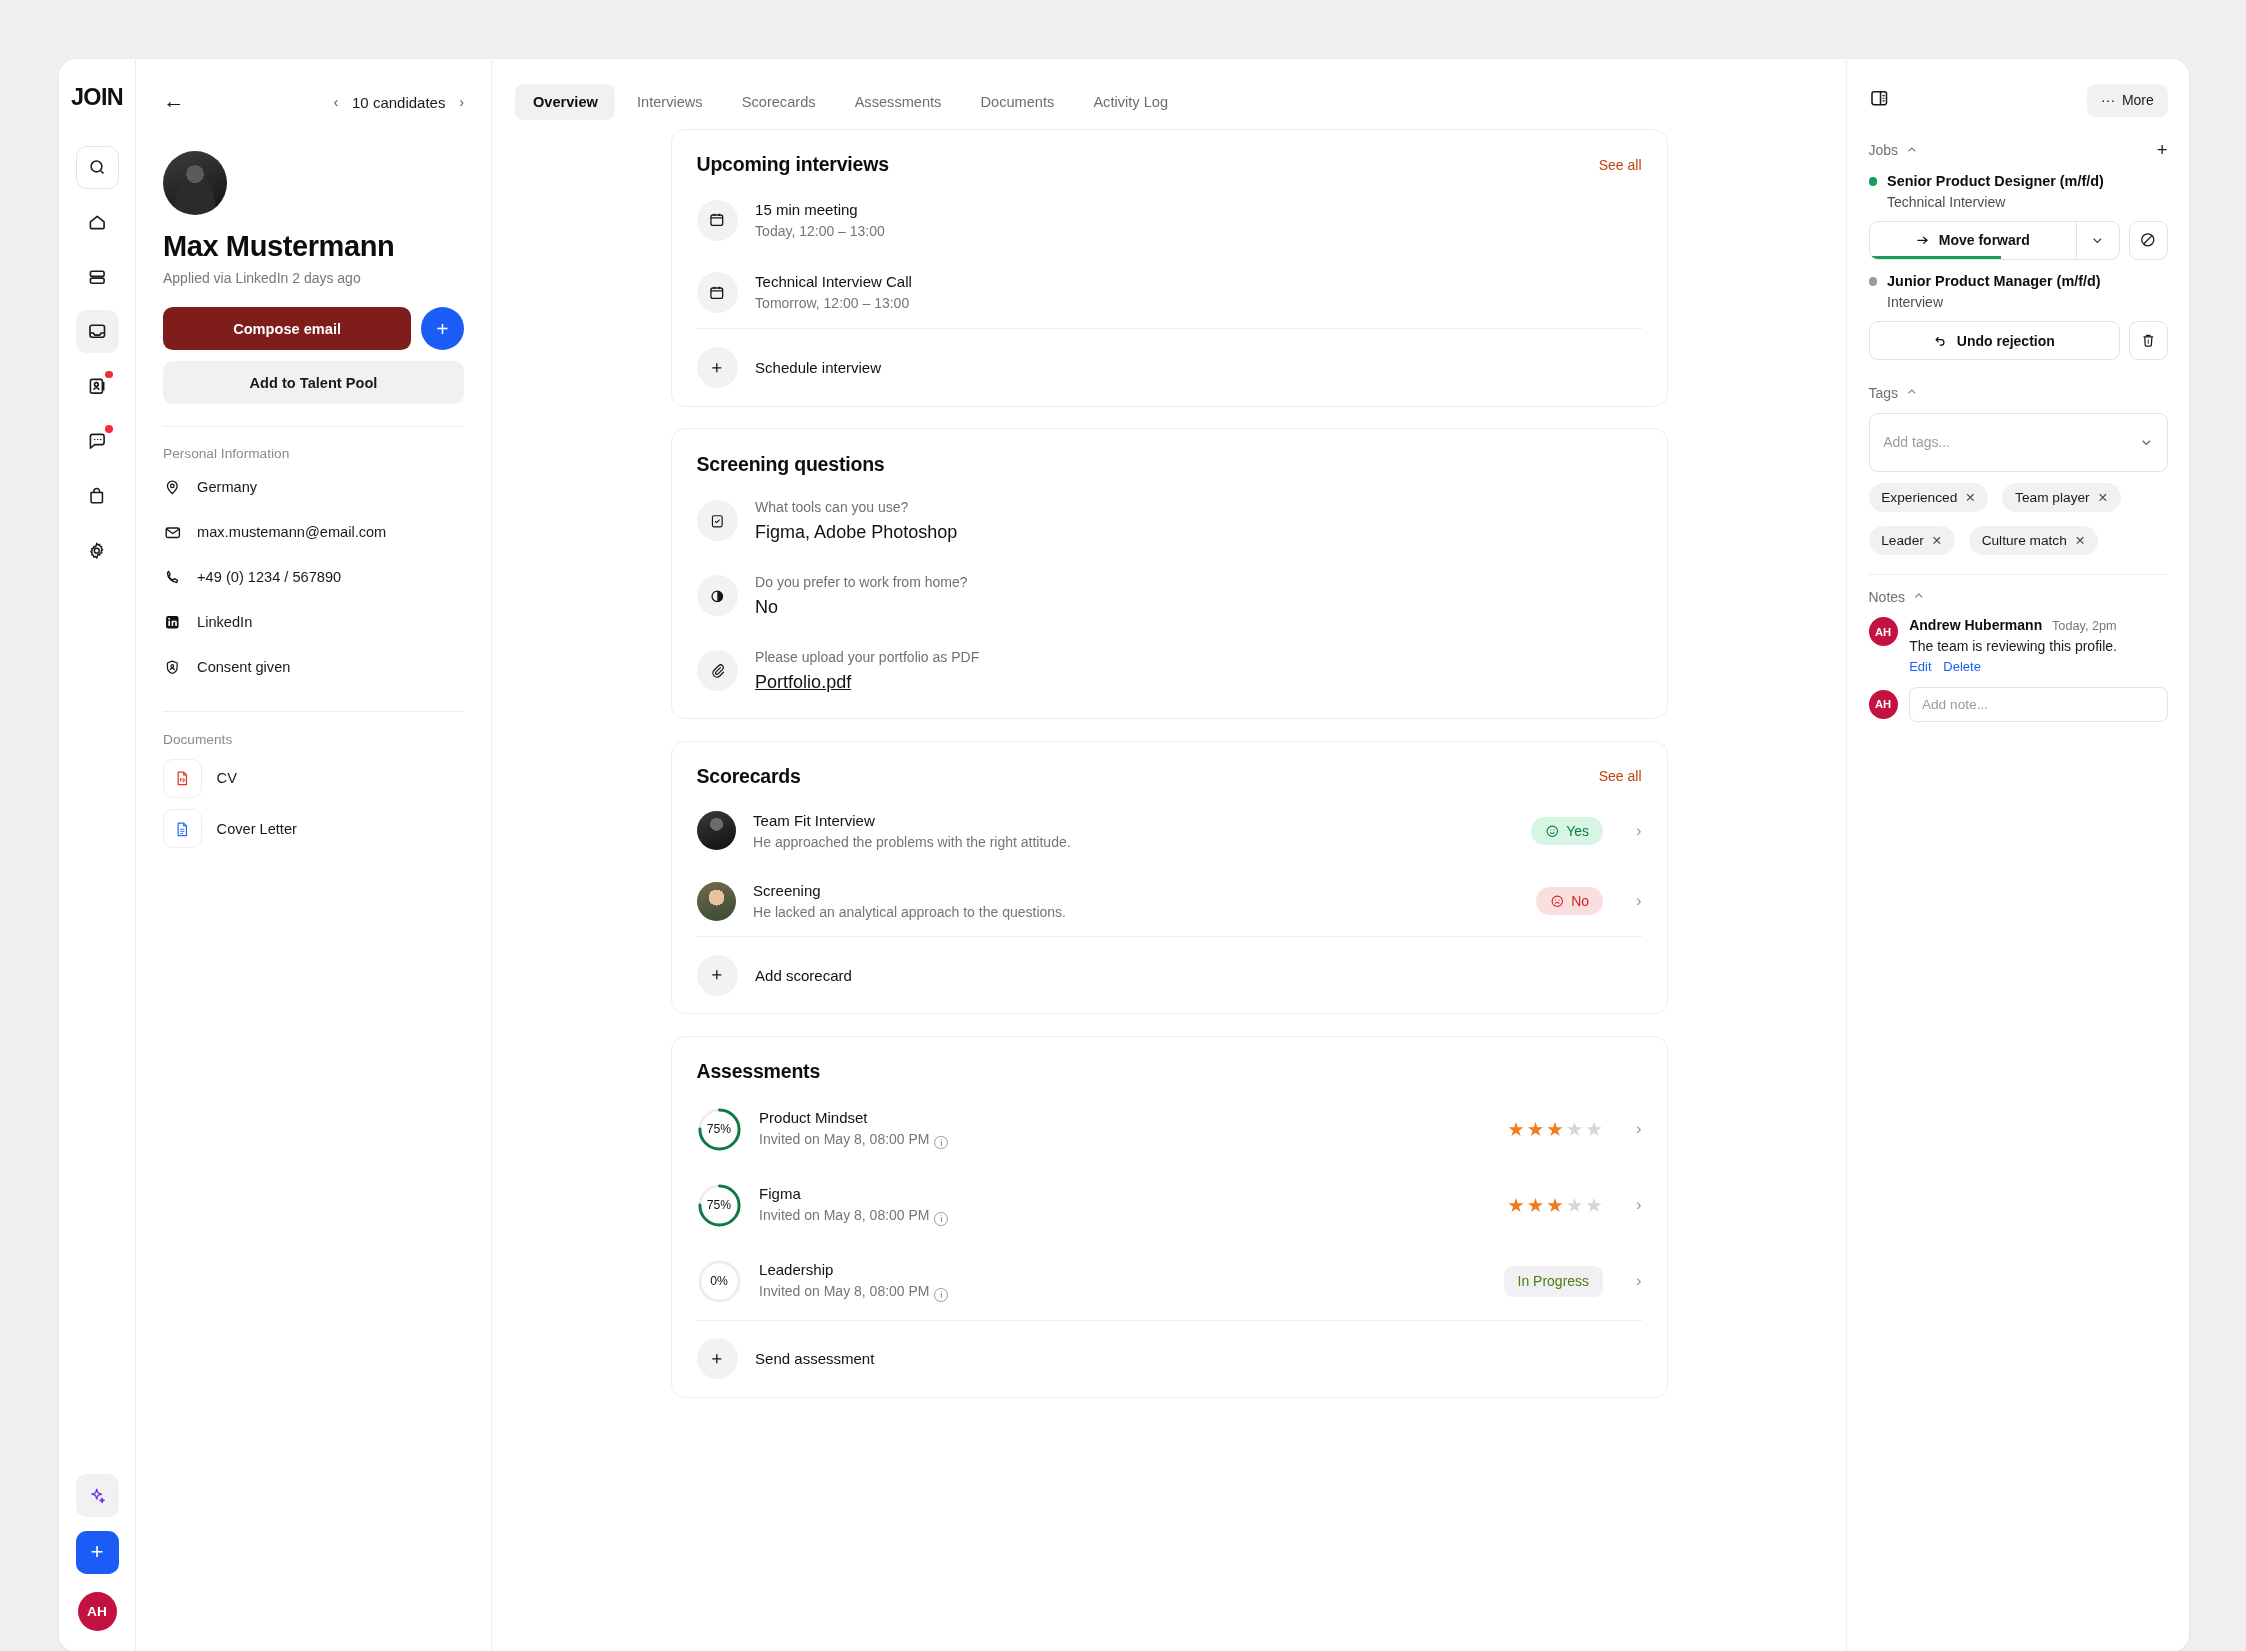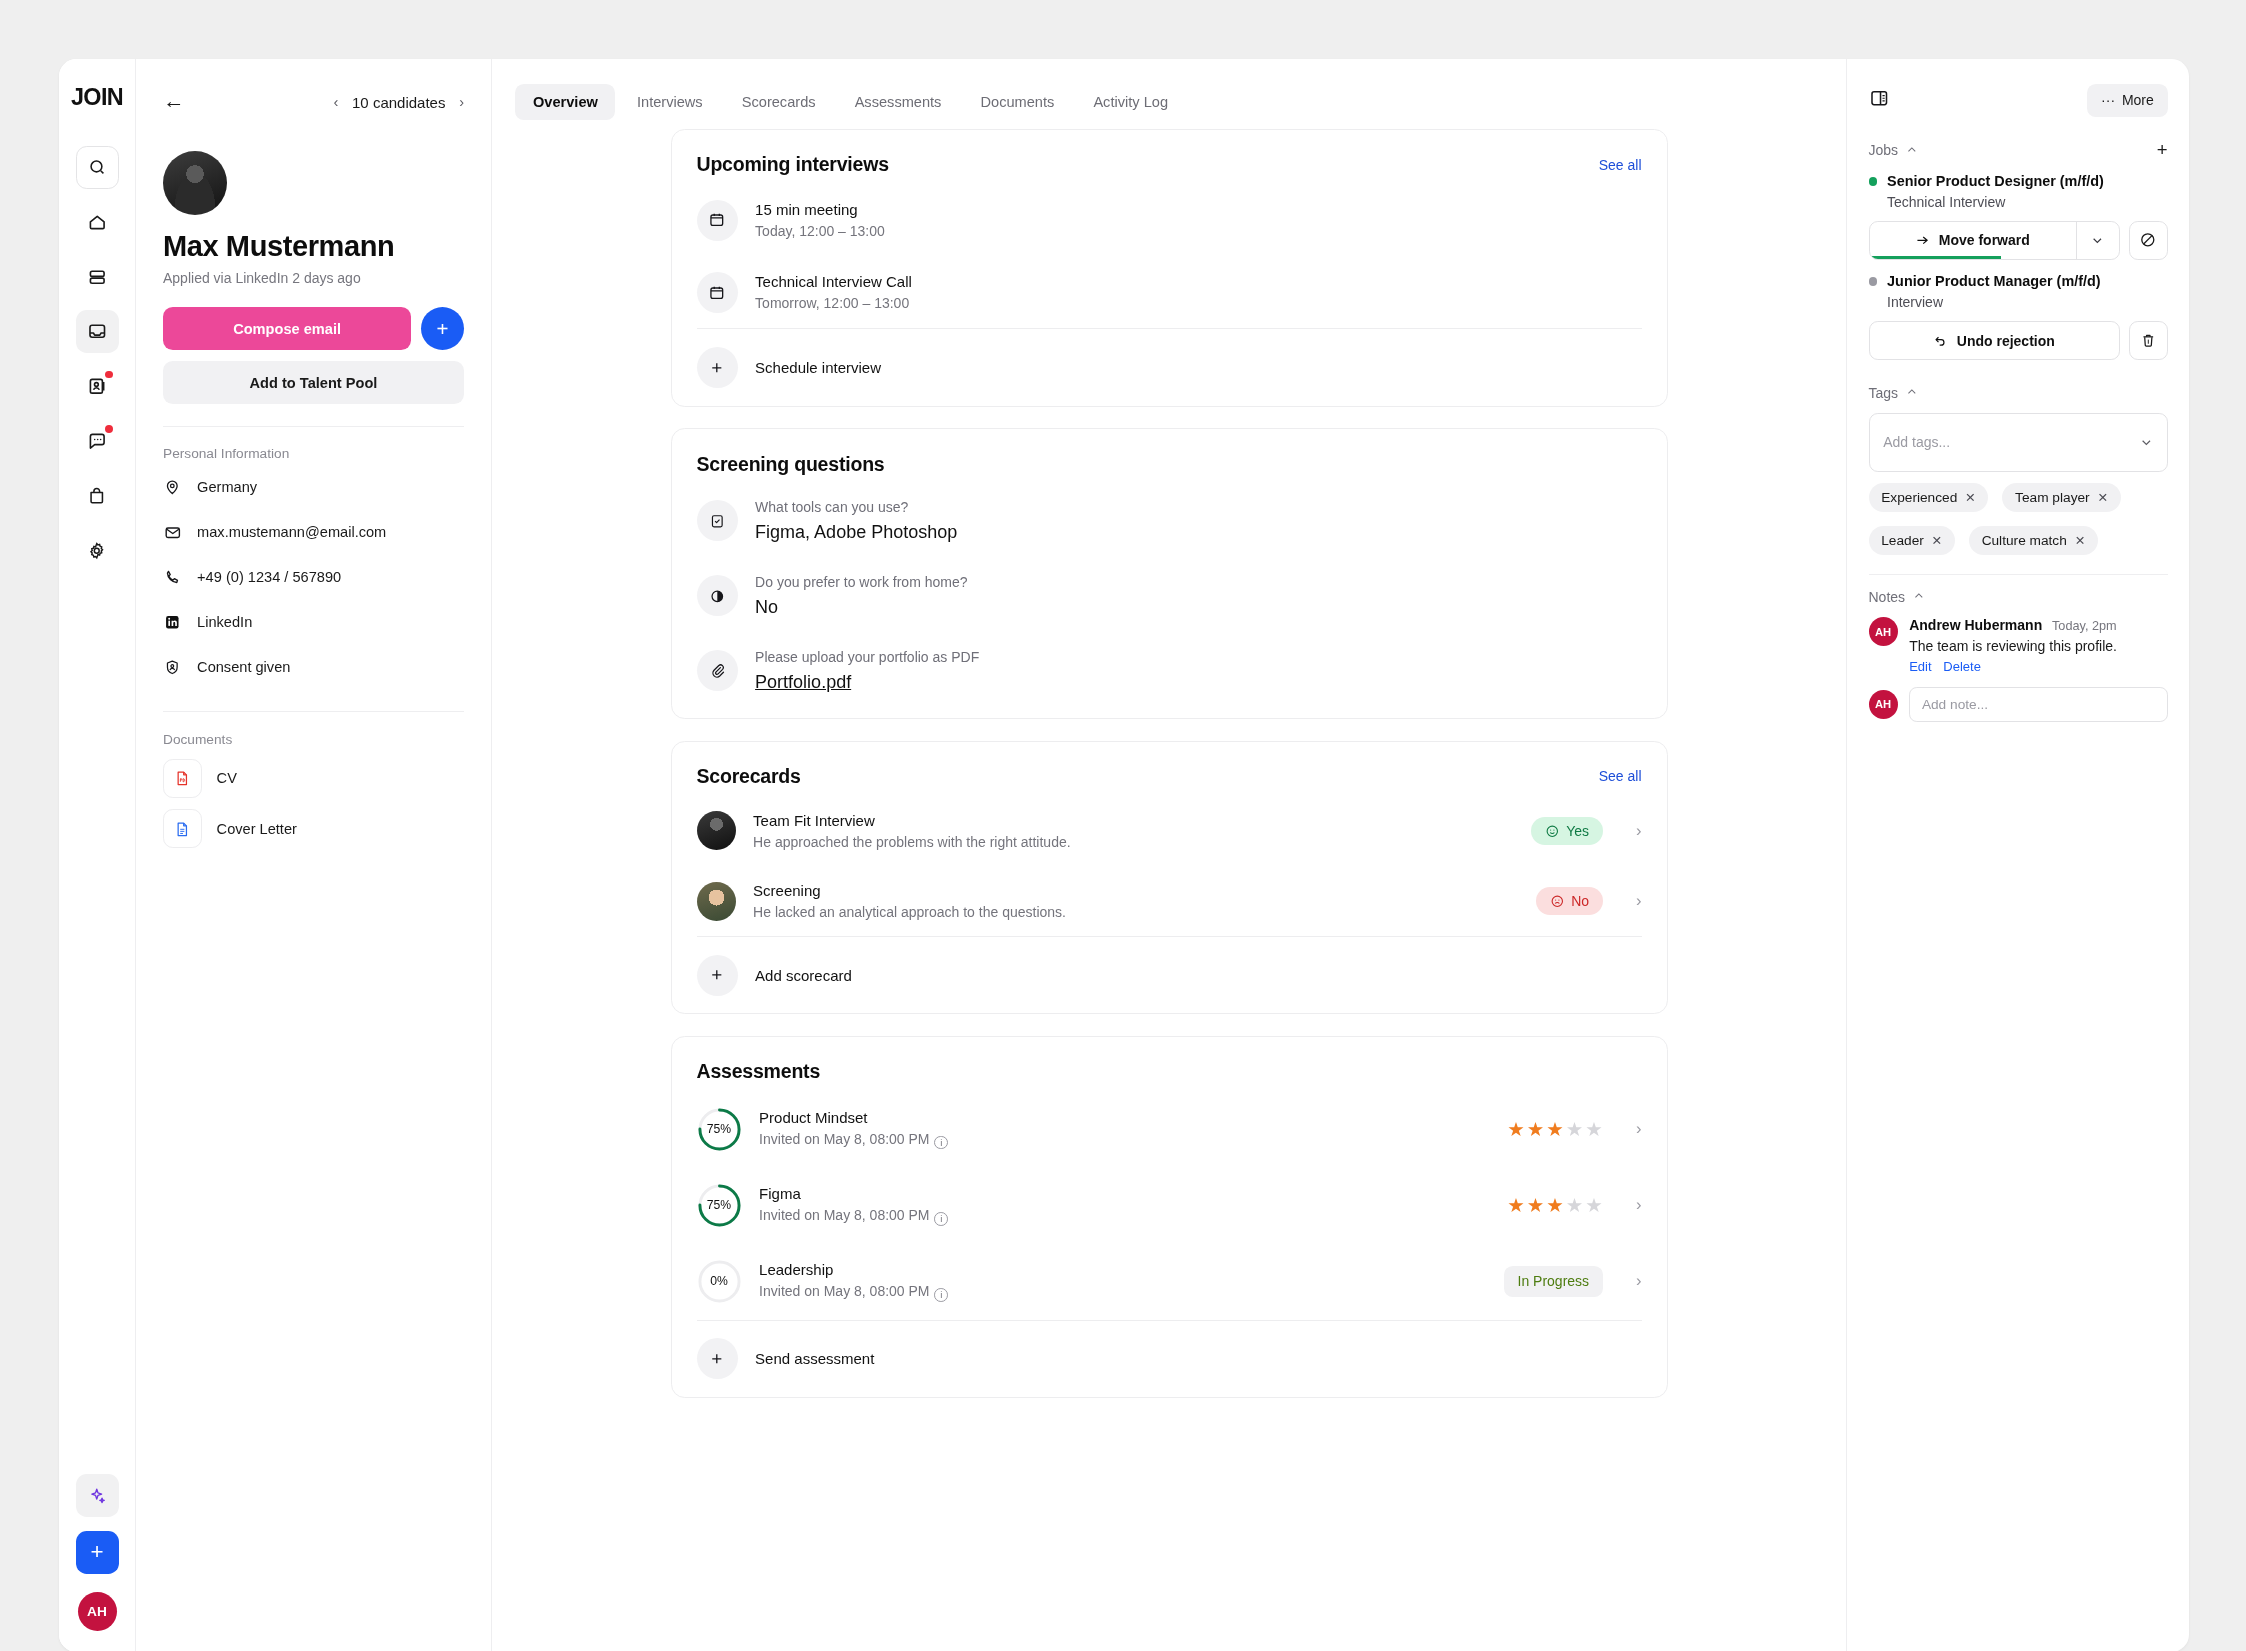--- a/index.html
+++ b/index.html
@@ -77,21 +77,21 @@
       radial-gradient(circle at 50% 36%, #5a5a5a 0 17%, transparent 17%),
       radial-gradient(ellipse at 50% 92%, #2b2b2b 0 45%, transparent 45%),
       linear-gradient(160deg,#3d3d3d,#121212);
     overflow: hidden;
   }
   .cand-name { font-size: 29px; font-weight: 700; color: #0d0d0d; margin-top: 15.6px; letter-spacing: -0.4px; }
   .cand-sub { font-size: 14px; color: #76767e; margin-top: 6.8px; }
 
   .btn-row { display: flex; gap: 9.8px; margin-top: 21.5px; }
   .btn-primary {
-    flex: 1 1 auto; height: 43px; border-radius: 9.8px; background: #ec4899; color: #fff;
+    flex: 1 1 auto; height: 43px; border-radius: 9.8px; background: #7f1d1d; color: #fff;
     border: none; font-size: 14.6px; font-weight: 600; cursor: pointer;
     font-family: inherit;
   }
   .btn-circle {
     width: 43px; height: 43px; flex: 0 0 43px; border-radius: 50%; background: #1a5cf5;
     color: #fff; border: none; font-size: 20.5px; cursor: pointer; display:flex;align-items:center;justify-content:center;
   }
   .btn-secondary {
     width: 100%; height: 43px; border-radius: 9.8px; background: #f1f1f3; color: #1a1a1a;
     border: none; font-size: 14.6px; font-weight: 600; margin-top: 10.7px; cursor: pointer;
@@ -116,21 +116,21 @@
   }
   .tab.active { background: #f1f1f3; color: #0d0d0d; font-weight: 600; }
   .main-scroll { flex: 1 1 auto; overflow: hidden; padding: 5.9px 29px 0 29px; }
 
   .card {
     border: 1px solid #ededef; border-radius: 13.7px; background: #fff;
     margin: 0 auto 21.5px auto; max-width: 997px; padding: 0 25px;
   }
   .card-head { display: flex; align-items: center; justify-content: space-between; padding: 23.4px 0 7.8px 0; }
   .card-title { font-size: 19.5px; font-weight: 700; color: #0d0d0d; letter-spacing: -0.2px; }
-  .see-all { font-size: 14px; color: #1d4ed8; cursor: pointer; }
+  .see-all { font-size: 14px; color: #c2410c; cursor: pointer; }
 
   .row { display: flex; align-items: center; gap: 17.6px; padding: 15.6px 0; }
   .row-icon {
     width: 41px; height: 41px; flex: 0 0 41px; border-radius: 50%; background: #f2f2f4;
     display: flex; align-items: center; justify-content: center; color: #16161a;
   }
   .row-main { flex: 1 1 auto; min-width: 0; }
   .row-title { font-size: 15px; color: #111; }
   .row-sub { font-size: 14px; color: #74747c; margin-top: 4.9px; }
   .row-sep { height: 1px; background: #ededef; }

